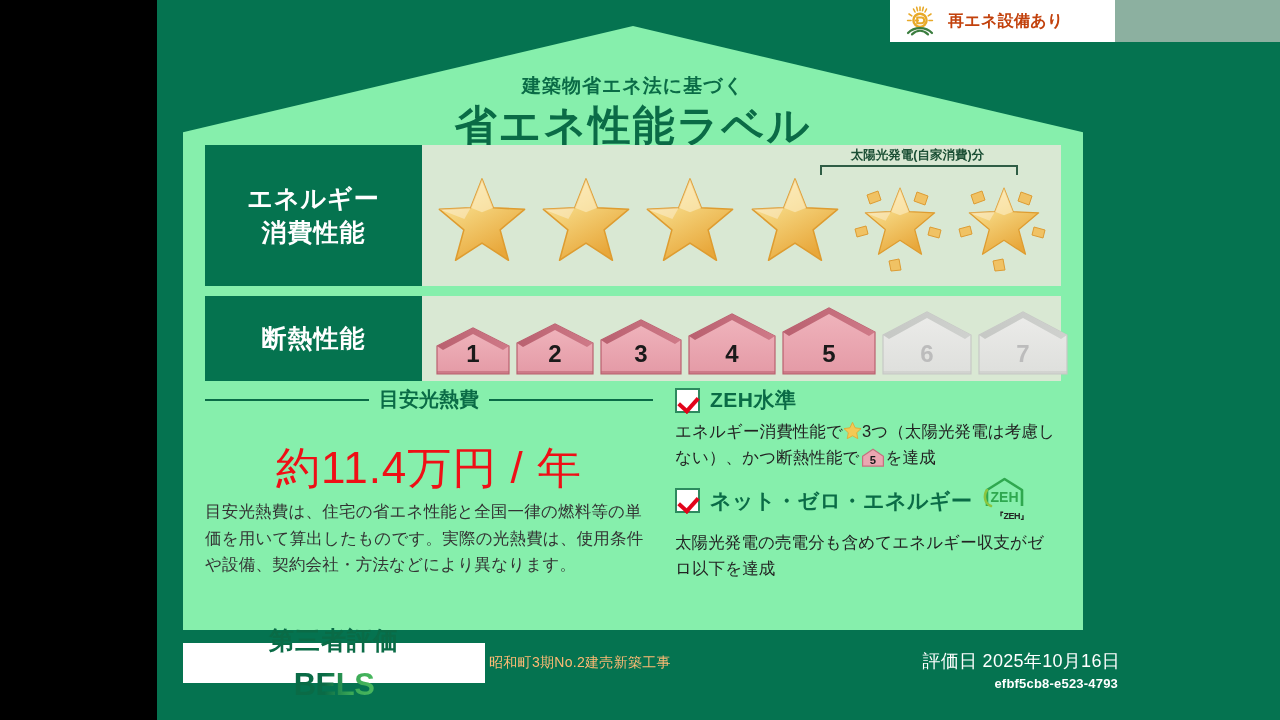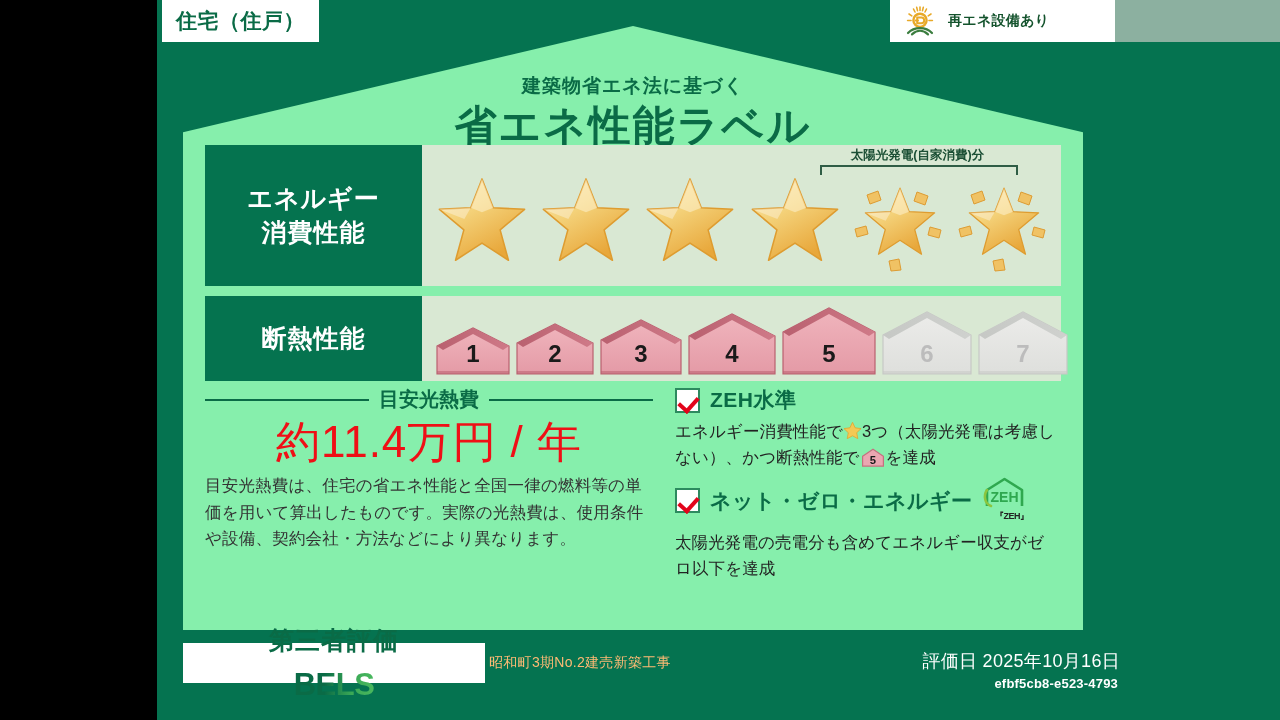--- a/index.html
+++ b/index.html
@@ -32,21 +32,21 @@
     color: #0a6b46; font-size: 21px; font-weight: 700; letter-spacing: .5px;
   }
 
   
   .renew-badge {
     position: absolute; left: 890px; top: 0; width: 225px; height: 42px;
     background: #ffffff;
     display: flex; align-items: center; gap: 8px; padding-left: 14px;
   }
   .renew-badge .rb-text {
-    color: #14532d; font-size: 14px; font-weight: 700; letter-spacing: .3px;
+    color: #c2410c; font-size: 16px; font-weight: 700; letter-spacing: .3px;
   }
 
   
   .card {
     position: absolute; left: 183px; top: 26px; width: 900px; height: 604px;
     background: #86efac;
     clip-path: polygon(0% 17.6%, 50% 0%, 100% 17.6%, 100% 100%, 0% 100%);
   }
 
   .card-title-wrap {
@@ -116,21 +116,21 @@
   .lower { position: absolute; left: 22px; top: 360px; width: 856px; height: 210px; display: flex; }
   .lower-left { width: 448px; position: relative; }
   .lower-right { flex: 1; position: relative; padding-left: 22px; }
 
   .cost-head {
     display: flex; align-items: center; gap: 10px;
     color: #0a6b46; font-size: 20px; font-weight: 700; white-space: nowrap;
   }
   .cost-head .rule { flex: 1; height: 2px; background: #0a6b46; }
   .cost-value {
-    margin-top: 0; text-align: center;
+    margin-top: 26px; text-align: center;
     color: #ef0f16; font-size: 44px; font-weight: 400; letter-spacing: 1px;
   }
   .cost-note {
     color: #333333; font-size: 16.5px; line-height: 1.62;
     letter-spacing: .2px;
   }
 
   .claim { margin-bottom: 6px; }
   .claim-head { display: flex; align-items: center; gap: 10px; }
   .check-box {
@@ -184,23 +184,20 @@
   }
 </style>
 </head>
 <body>
 
 <div id="root">
 
   <div class="page"></div>
   <div class="page-tint"></div>
 
-  <div class="type-chip">
-    <span>住宅（住戸）</span>
-  </div>
 
   <div class="renew-badge">
     <svg width="36" height="30" viewBox="0 0 36 30">
       <g stroke="#e8a928" stroke-width="1.6" stroke-linecap="round">
         <line x1="16" y1="1" x2="16" y2="4.5"></line>
         <line x1="9.5" y1="3" x2="11" y2="6"></line>
         <line x1="22.5" y1="3" x2="21" y2="6"></line>
         <line x1="5" y1="8" x2="7.8" y2="9.8"></line>
         <line x1="27" y1="8" x2="24.2" y2="9.8"></line>
         <line x1="3.6" y1="14.5" x2="7" y2="14.5"></line>

